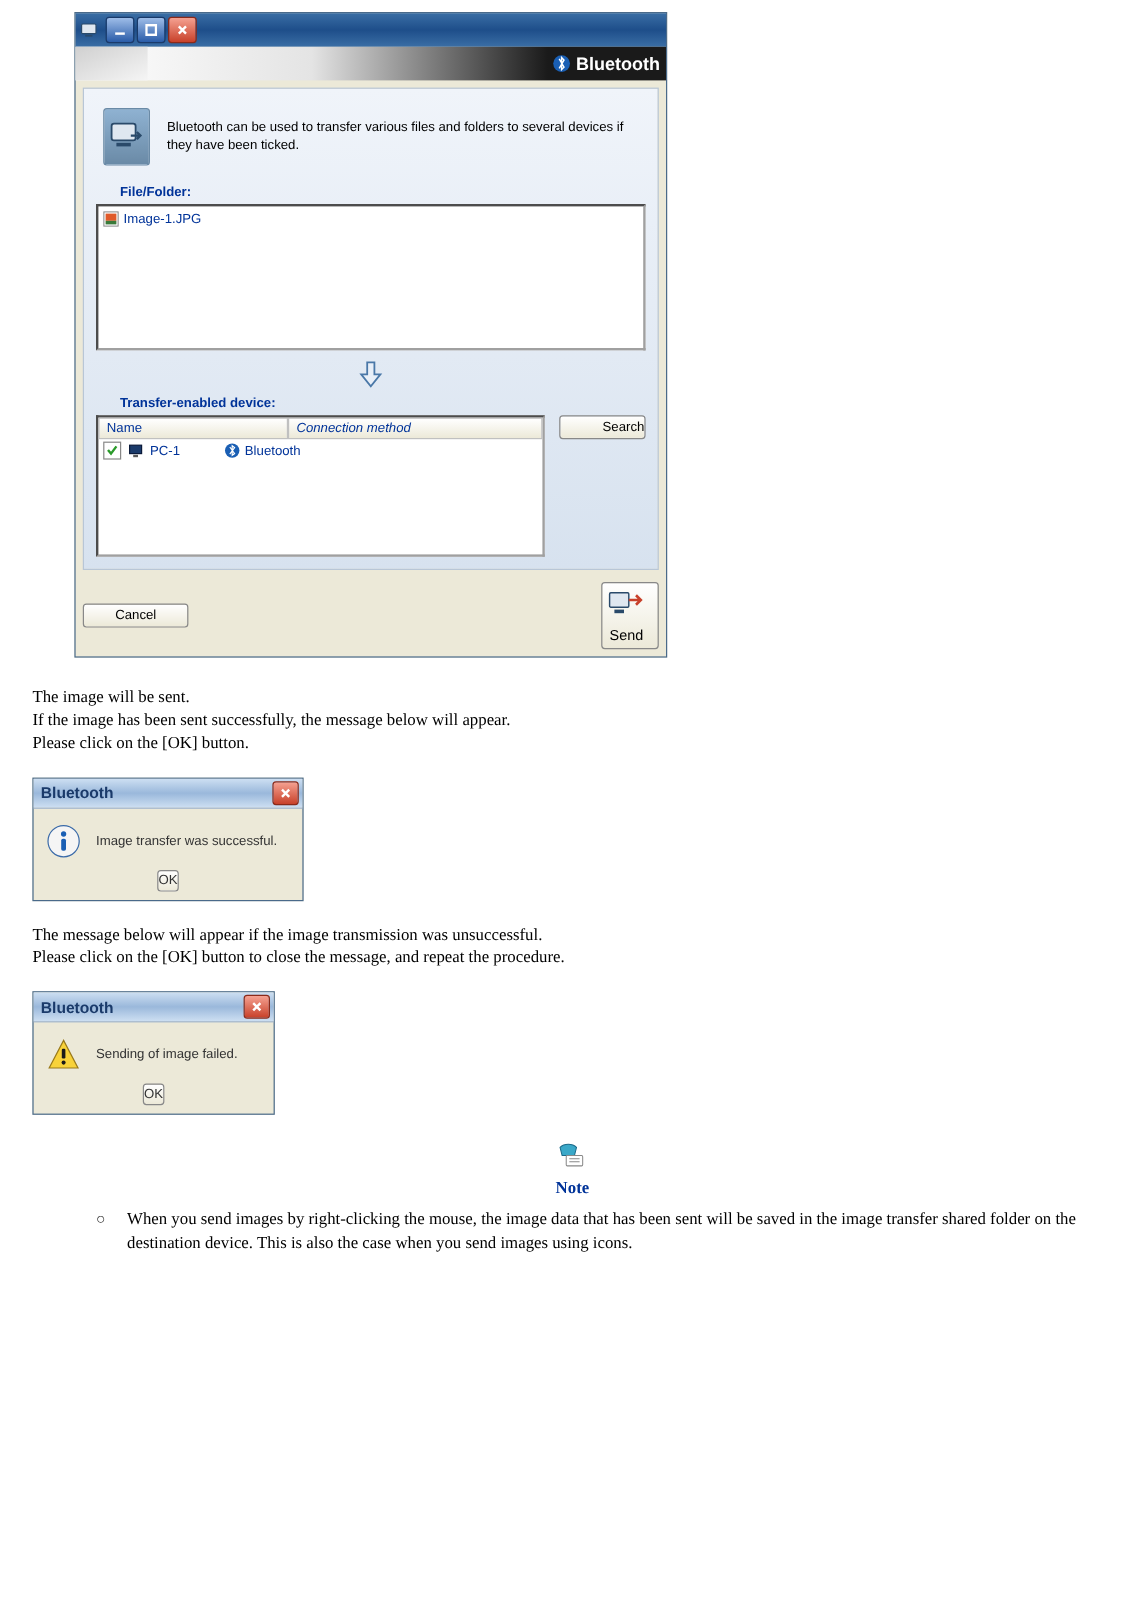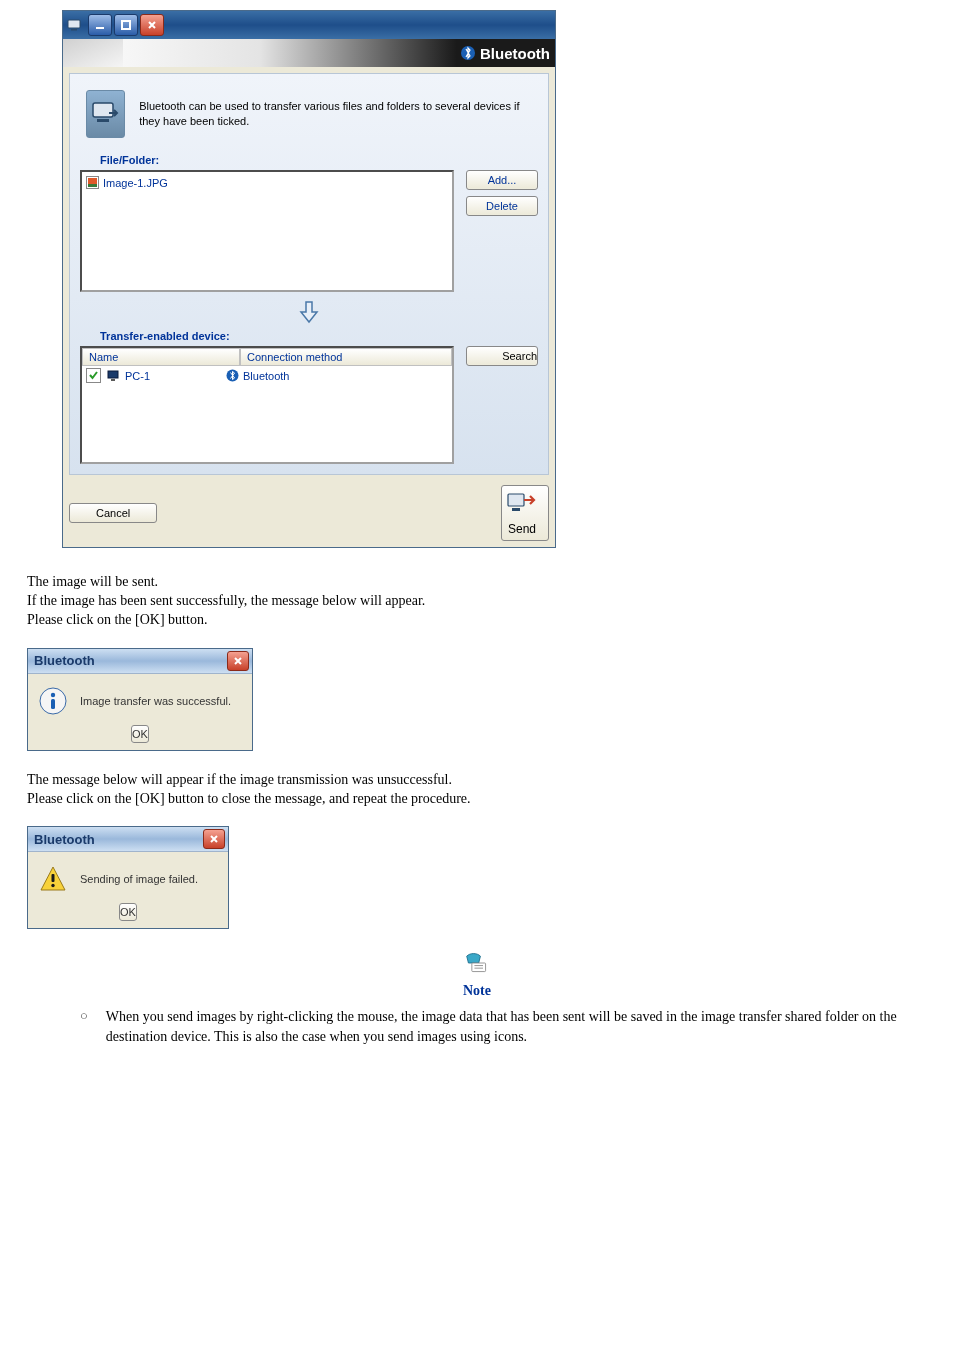--- a/index.html
+++ b/index.html
@@ -139,35 +139,35 @@
     display: flex;
     font-size: 11px;
     align-items: center;
   }
   .device-table .thead .th {
     background: linear-gradient(to bottom, #fff, #ece9d8);
     border: 1px solid #c0c0c0;
     padding: 2px 6px;
   }
   .device-table .th-name { width: 144px; }
-  .device-table .th-conn { flex: 1; }
+  .device-table .th-conn { flex: 1; font-style: italic; }
   .device-table .trow { display: flex; align-items: center; padding: 2px 4px; }
   .trow .chk {
     width: 13px; height: 13px;
     border: 1px solid #888;
     background: #fff;
     display: inline-flex; align-items: center; justify-content: center;
     margin-right: 6px;
   }
   .trow .pcicon {
     width: 14px; height: 12px;
     display:inline-flex; align-items:center; justify-content:center;
     margin-right: 4px;
   }
-  .trow .col-name { width: 140px; display: flex; align-items: center; }
+  .trow .col-name { width: 101px; display: flex; align-items: center; }
   .trow .col-conn { display: flex; align-items: center; gap: 4px; }
 
   .bottom-btns {
     margin: 10px 6px 6px 6px;
     display: flex;
     justify-content: space-between;
     align-items: center;
     font-family: Tahoma, sans-serif;
   }
   .send-btn {
@@ -303,24 +303,20 @@
         <div class="file-item">
           <span class="thumb">
             <svg width="13" height="13" viewBox="0 0 13 13">
                 <rect x="0.5" y="0.5" width="12" height="12" fill="#fff" stroke="#888"></rect>
                 <rect x="2" y="2" width="9" height="6" fill="#e05a2a"></rect>
                 <rect x="2" y="8" width="9" height="3" fill="#3a7a3a"></rect>
               </svg>
           </span>
           <span>Image-1.JPG</span>
         </div>
-      </div>
-      <div class="side-btns">
-        <div class="winbutton">Add...</div>
-        <div class="winbutton">Delete</div>
       </div>
     </div>
 
     <svg class="arrow-svg" width="28" height="28" viewBox="0 0 28 28">
       <path d="M11 4 H17 V14 H22 L14 24 L6 14 H11 Z" fill="#e8eff8" stroke="#4a78a8" stroke-width="1.5"></path>
     </svg>
 
     <div class="section-label">Transfer-enabled device:</div>
     <div class="file-row">
       <div class="device-table">

